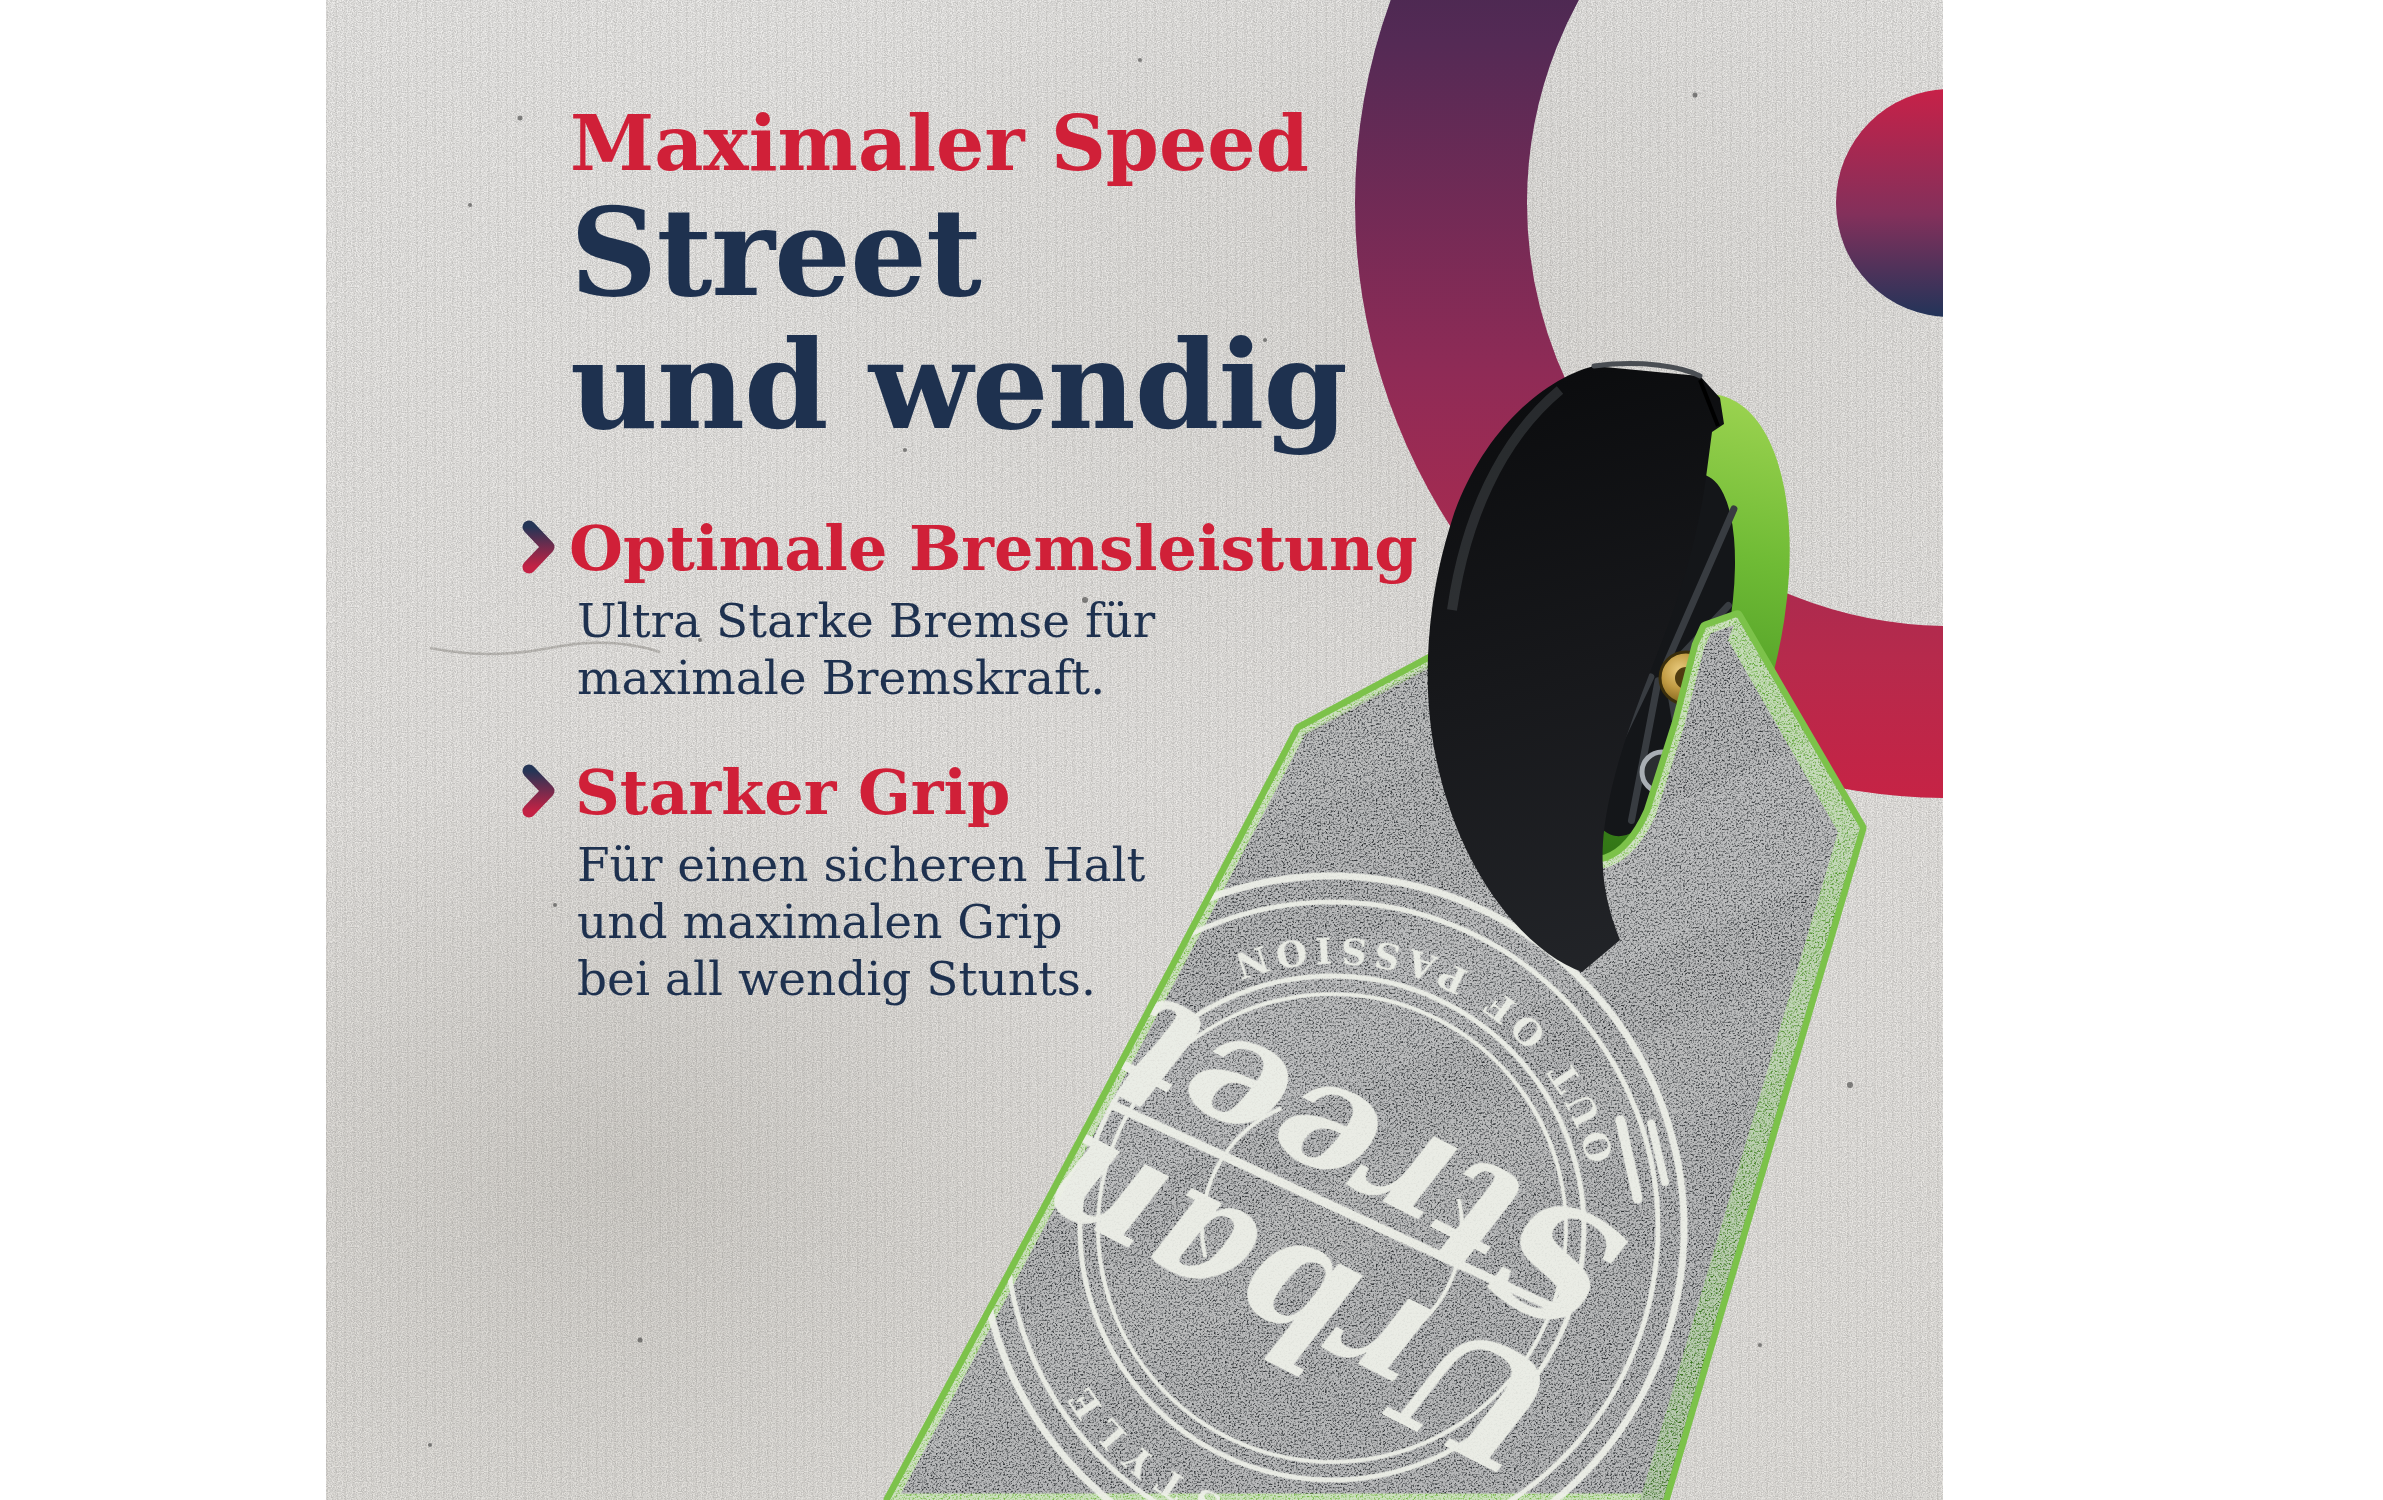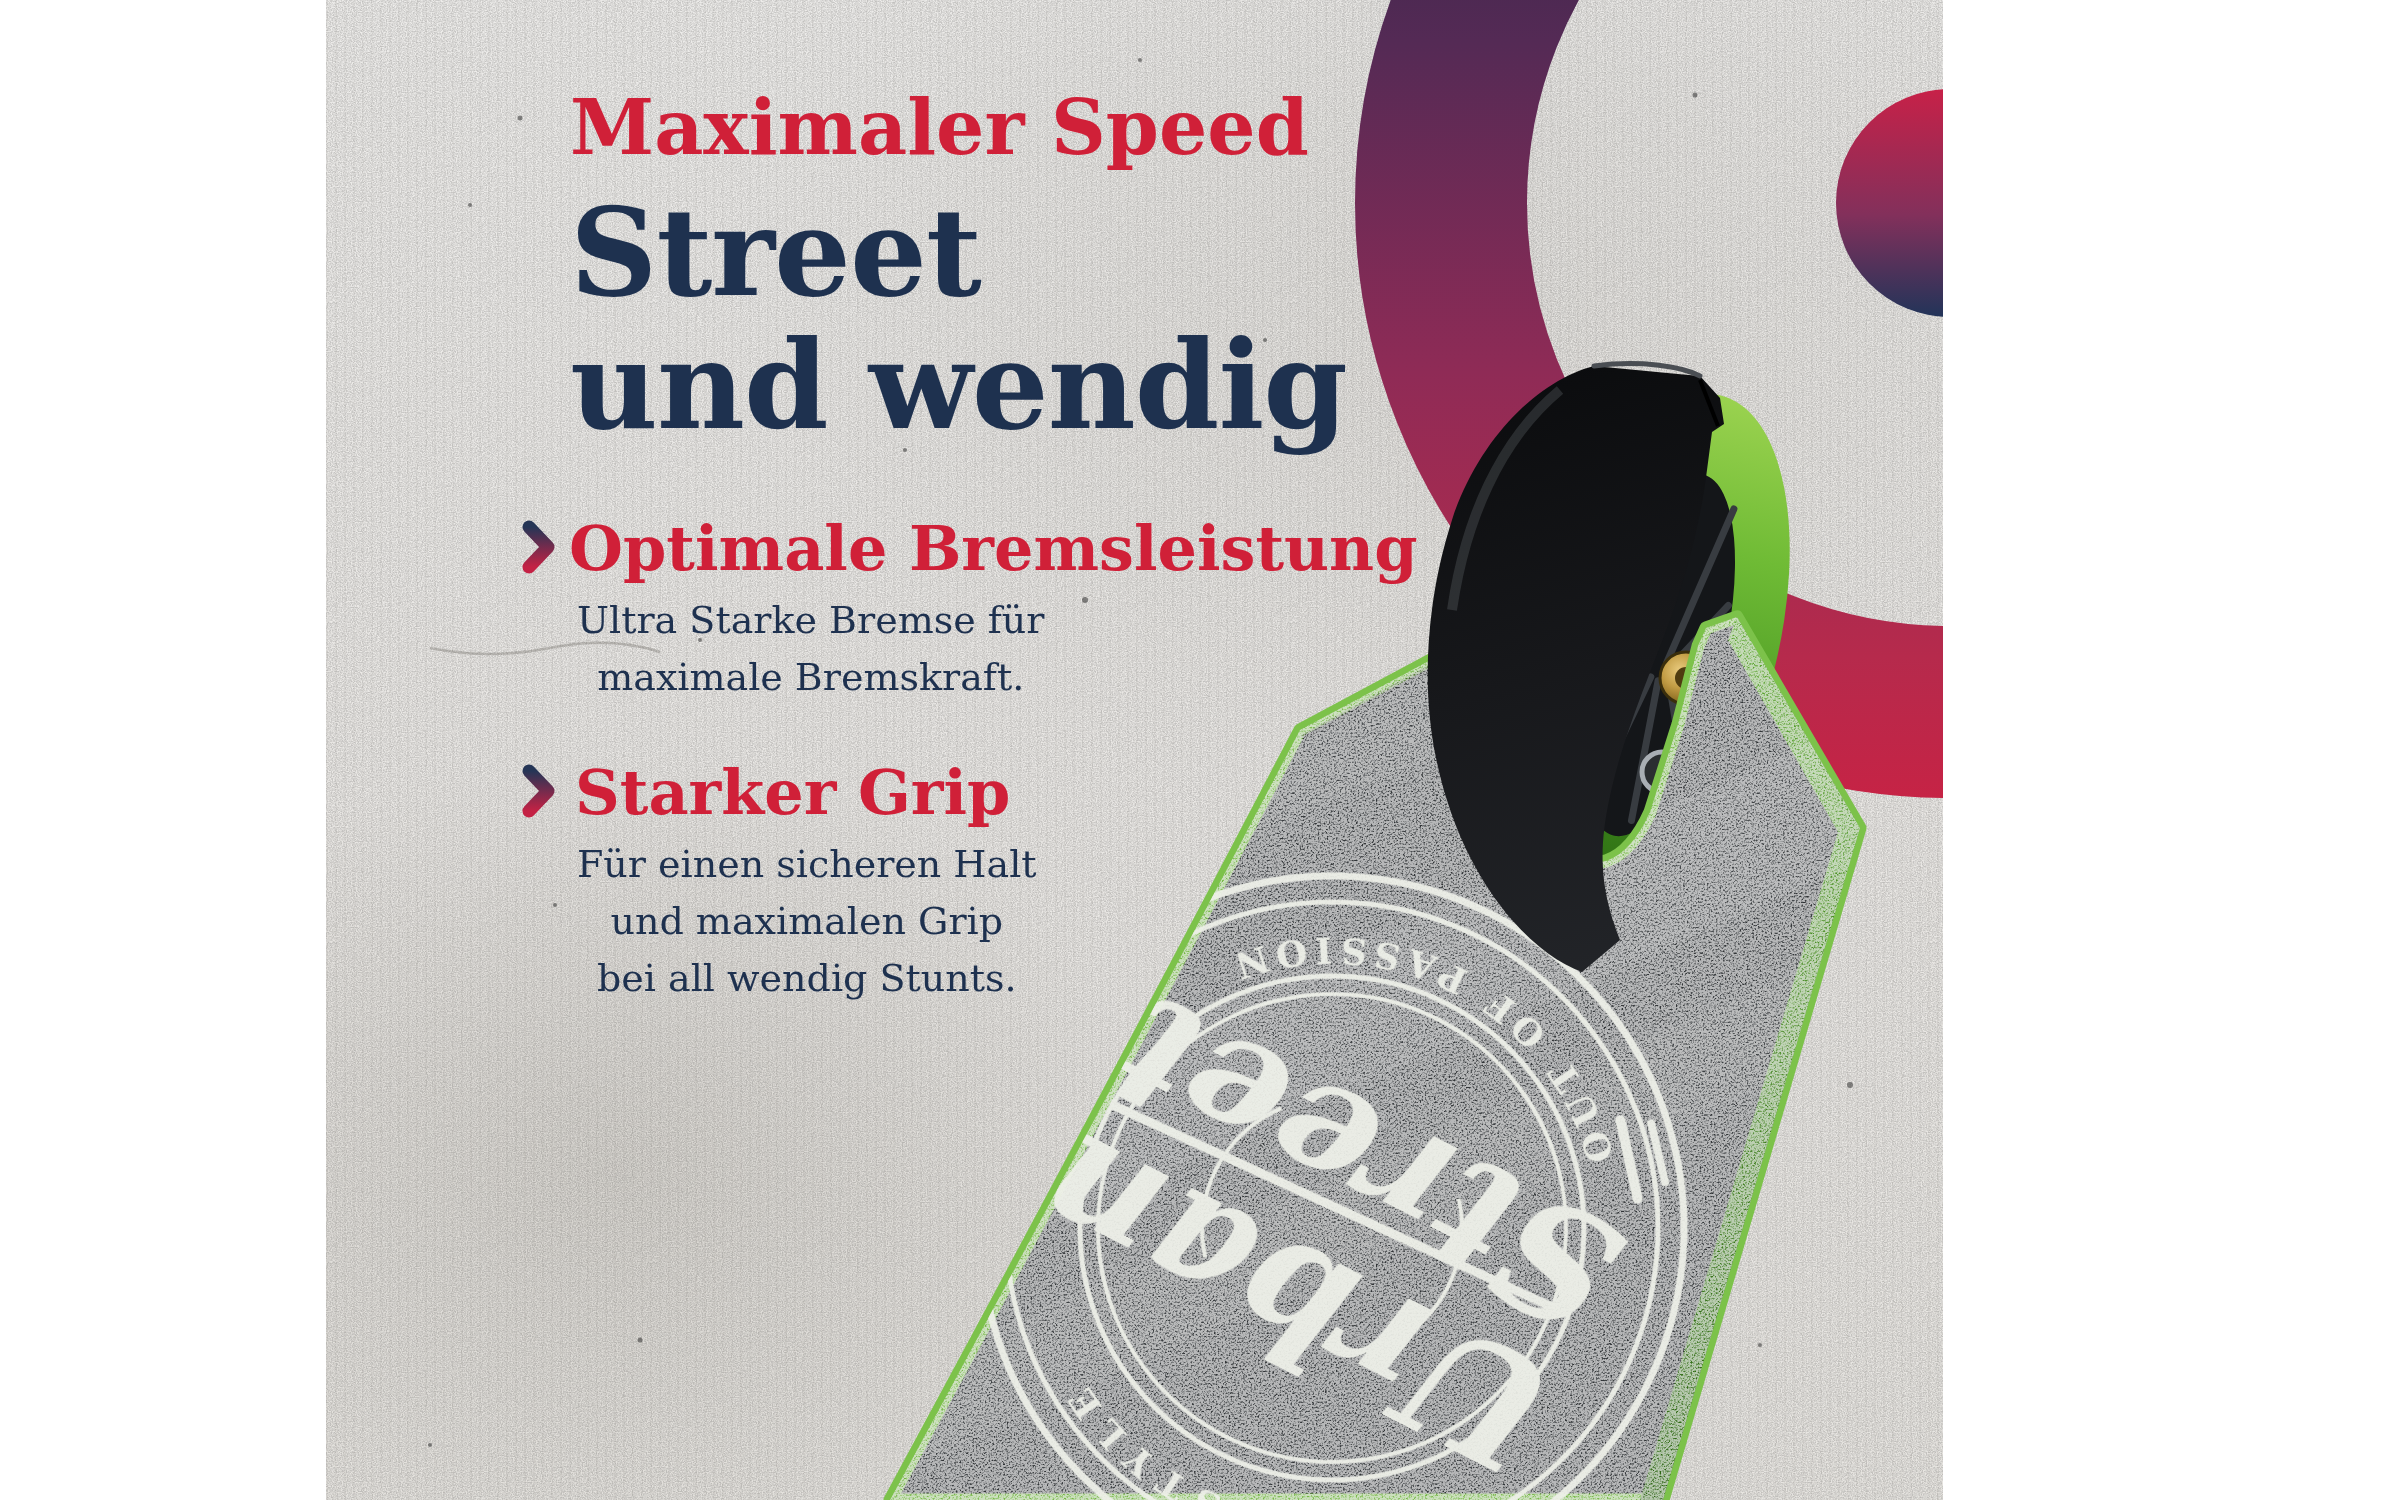--- a/index.html
+++ b/index.html
@@ -10,21 +10,21 @@
       repeating-linear-gradient(90deg, rgba(120,115,108,0.05) 0 2px, rgba(0,0,0,0) 2px 9px),
       radial-gradient(900px 700px at 18% 78%, rgba(180,176,168,0.35), rgba(0,0,0,0) 60%),
       radial-gradient(1100px 800px at 70% 20%, rgba(205,202,196,0.30), rgba(0,0,0,0) 65%),
       linear-gradient(180deg,#edecea 0%, #eae8e5 55%, #e7e5e1 100%);
   }
   #gfx{position:absolute;left:0;top:0;}
   .txt{position:absolute;}
   .eyebrow{font-weight:bold;font-size:76px;line-height:1.05;}
   .headline{font-weight:bold;font-size:121px;line-height:1.1;letter-spacing:-1px;}
   .feat-head{font-weight:bold;font-size:62px;line-height:1.05;}
-  .feat-body{font-size:38px;line-height:57px;font-weight:normal;text-align:center;}
+  .feat-body{font-size:47px;line-height:57px;font-weight:normal;}
   .feat-body span{display:block;}
   .chev{position:absolute;width:34px;height:54px;}
 </style>
 </head>
 <body>
 
 <div id="stage">
   <div id="content">
 
     <svg id="gfx" width="1617" height="1500" viewBox="326 0 1617 1500">
@@ -163,21 +163,21 @@
       </g>
 
       <g>
         <path d="M1594,366 C1540,380 1480,436 1452,520 C1428,594 1420,682 1436,758 C1448,816 1472,874 1512,920 C1536,947 1560,964 1582,972 L1620,940 C1600,890 1598,850 1610,796 C1624,734 1646,684 1664,636 C1682,590 1700,528 1707,470 L1712,432 L1724,424 L1720,398 L1700,376 Z" fill="url(#gradBrake)"></path>
         <path d="M1594,366 C1640,360 1680,366 1700,376" fill="none" stroke="#4a4e53" stroke-width="5" stroke-linecap="round"></path>
         <path d="M1700,380 L1718,426" stroke="#000000" stroke-width="4"></path>
         <path d="M1560,390 C1500,440 1465,520 1452,610" fill="none" stroke="rgba(125,130,136,0.25)" stroke-width="10"></path>
       </g>
     </svg>
 
-    <div class="txt eyebrow" style="left:244px;top:88px;color:#d02038;">Maximaler Speed</div>
+    <div class="txt eyebrow" style="left:244px;top:104px;color:#d02038;">Maximaler Speed</div>
 
     <div class="txt headline" style="left:244px;top:186px;color:#1e314f;">
         <span style="display:block;">Street</span>
         <span style="display:block;">und wendig</span>
       </div>
 
     <svg class="chev" style="left:196px;top:520px;" viewBox="0 0 34 54">
       <defs>
           <linearGradient id="chg1" x1="0" y1="0" x2="0" y2="1">
         <stop offset="0" stop-color="#253556"></stop>

